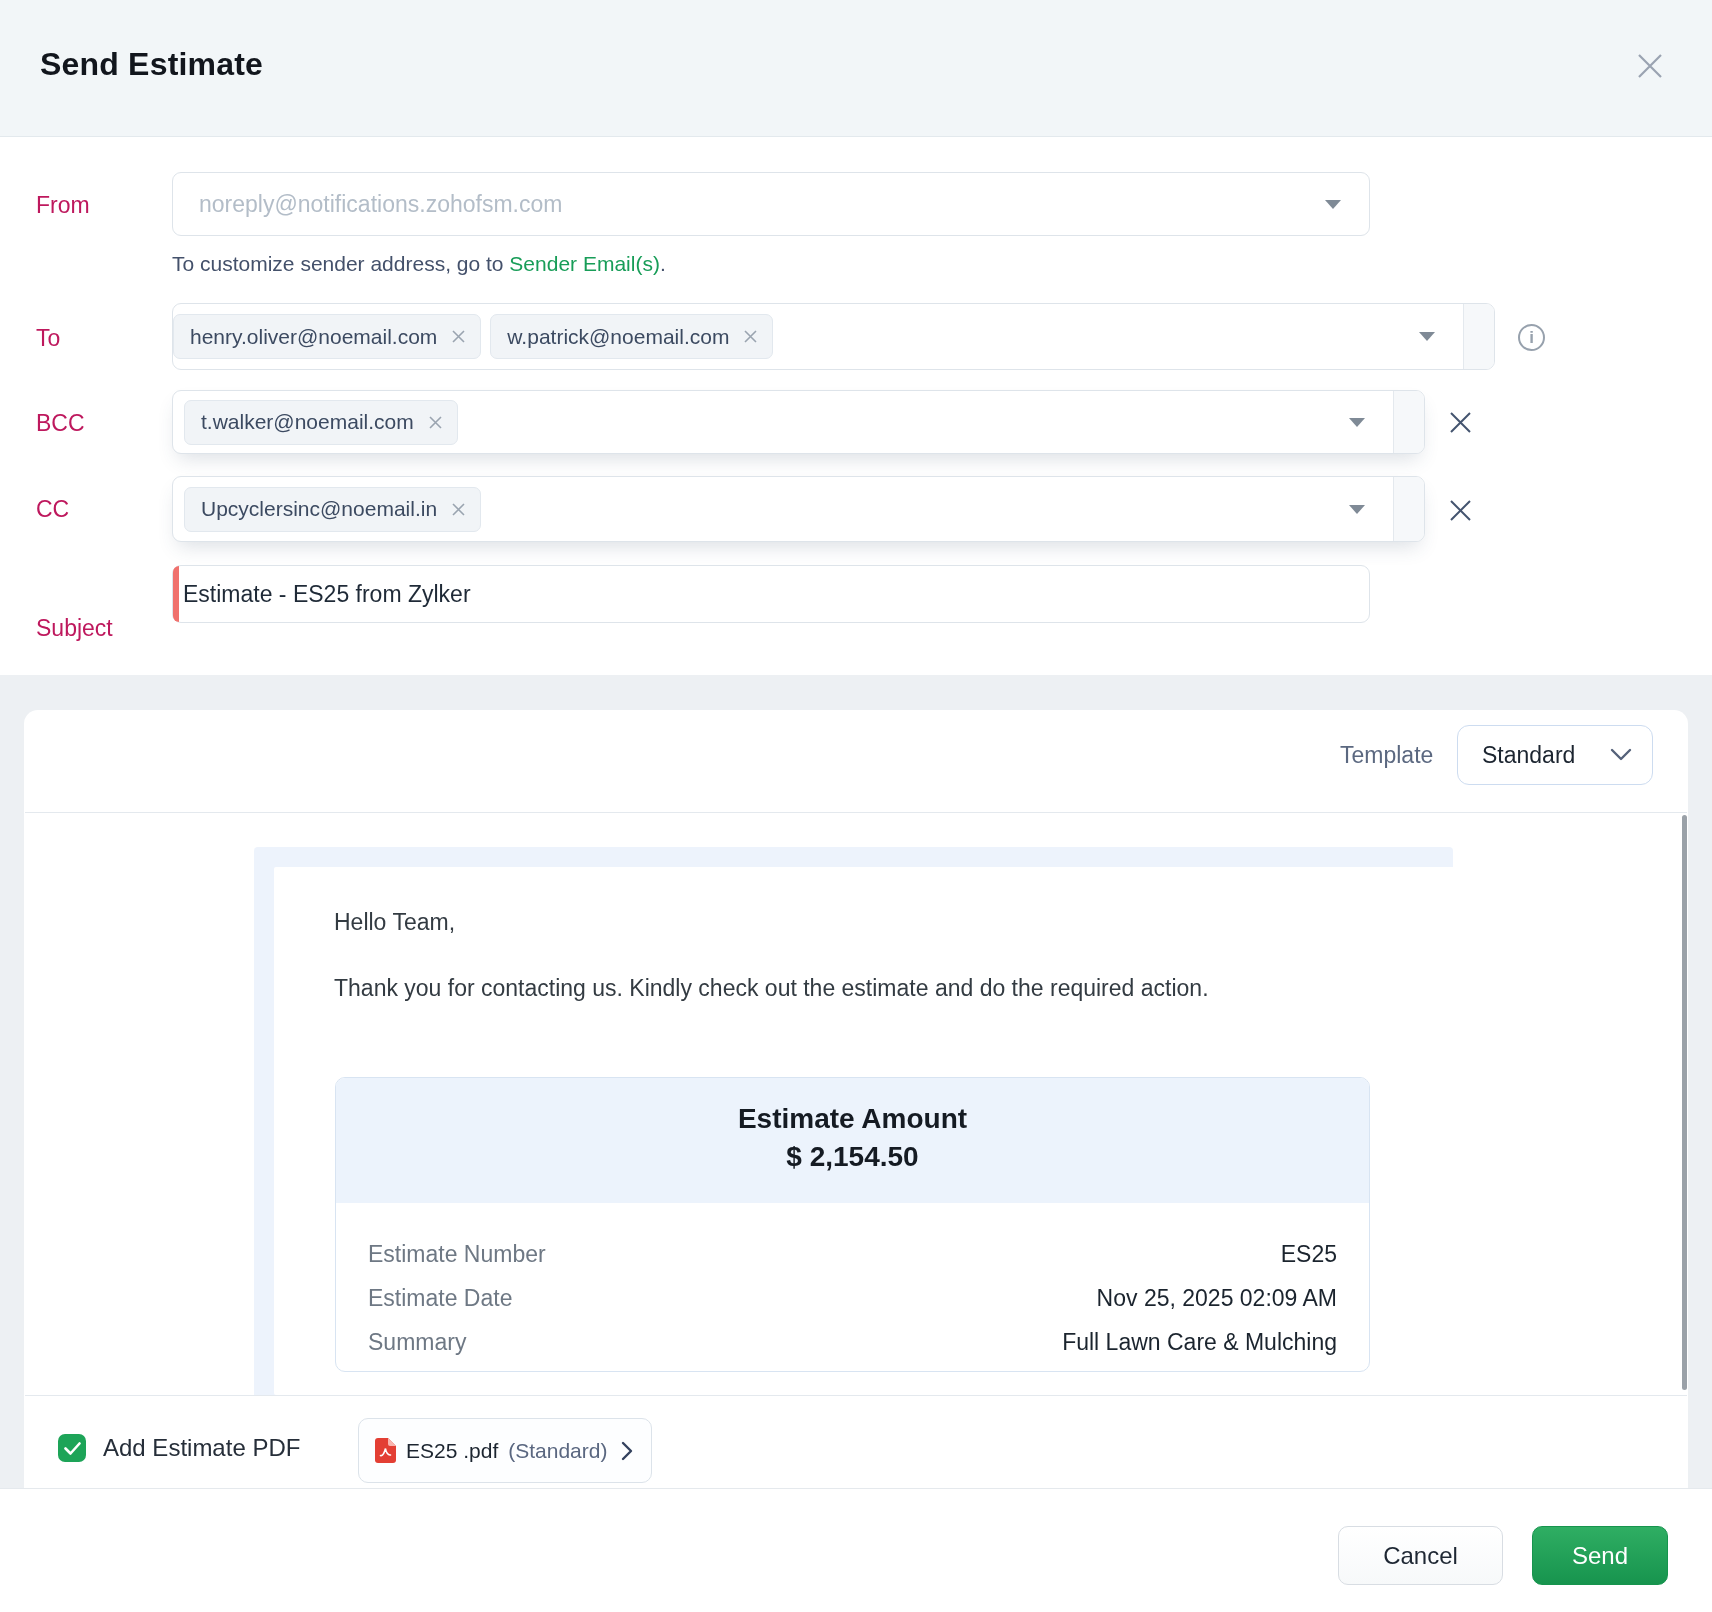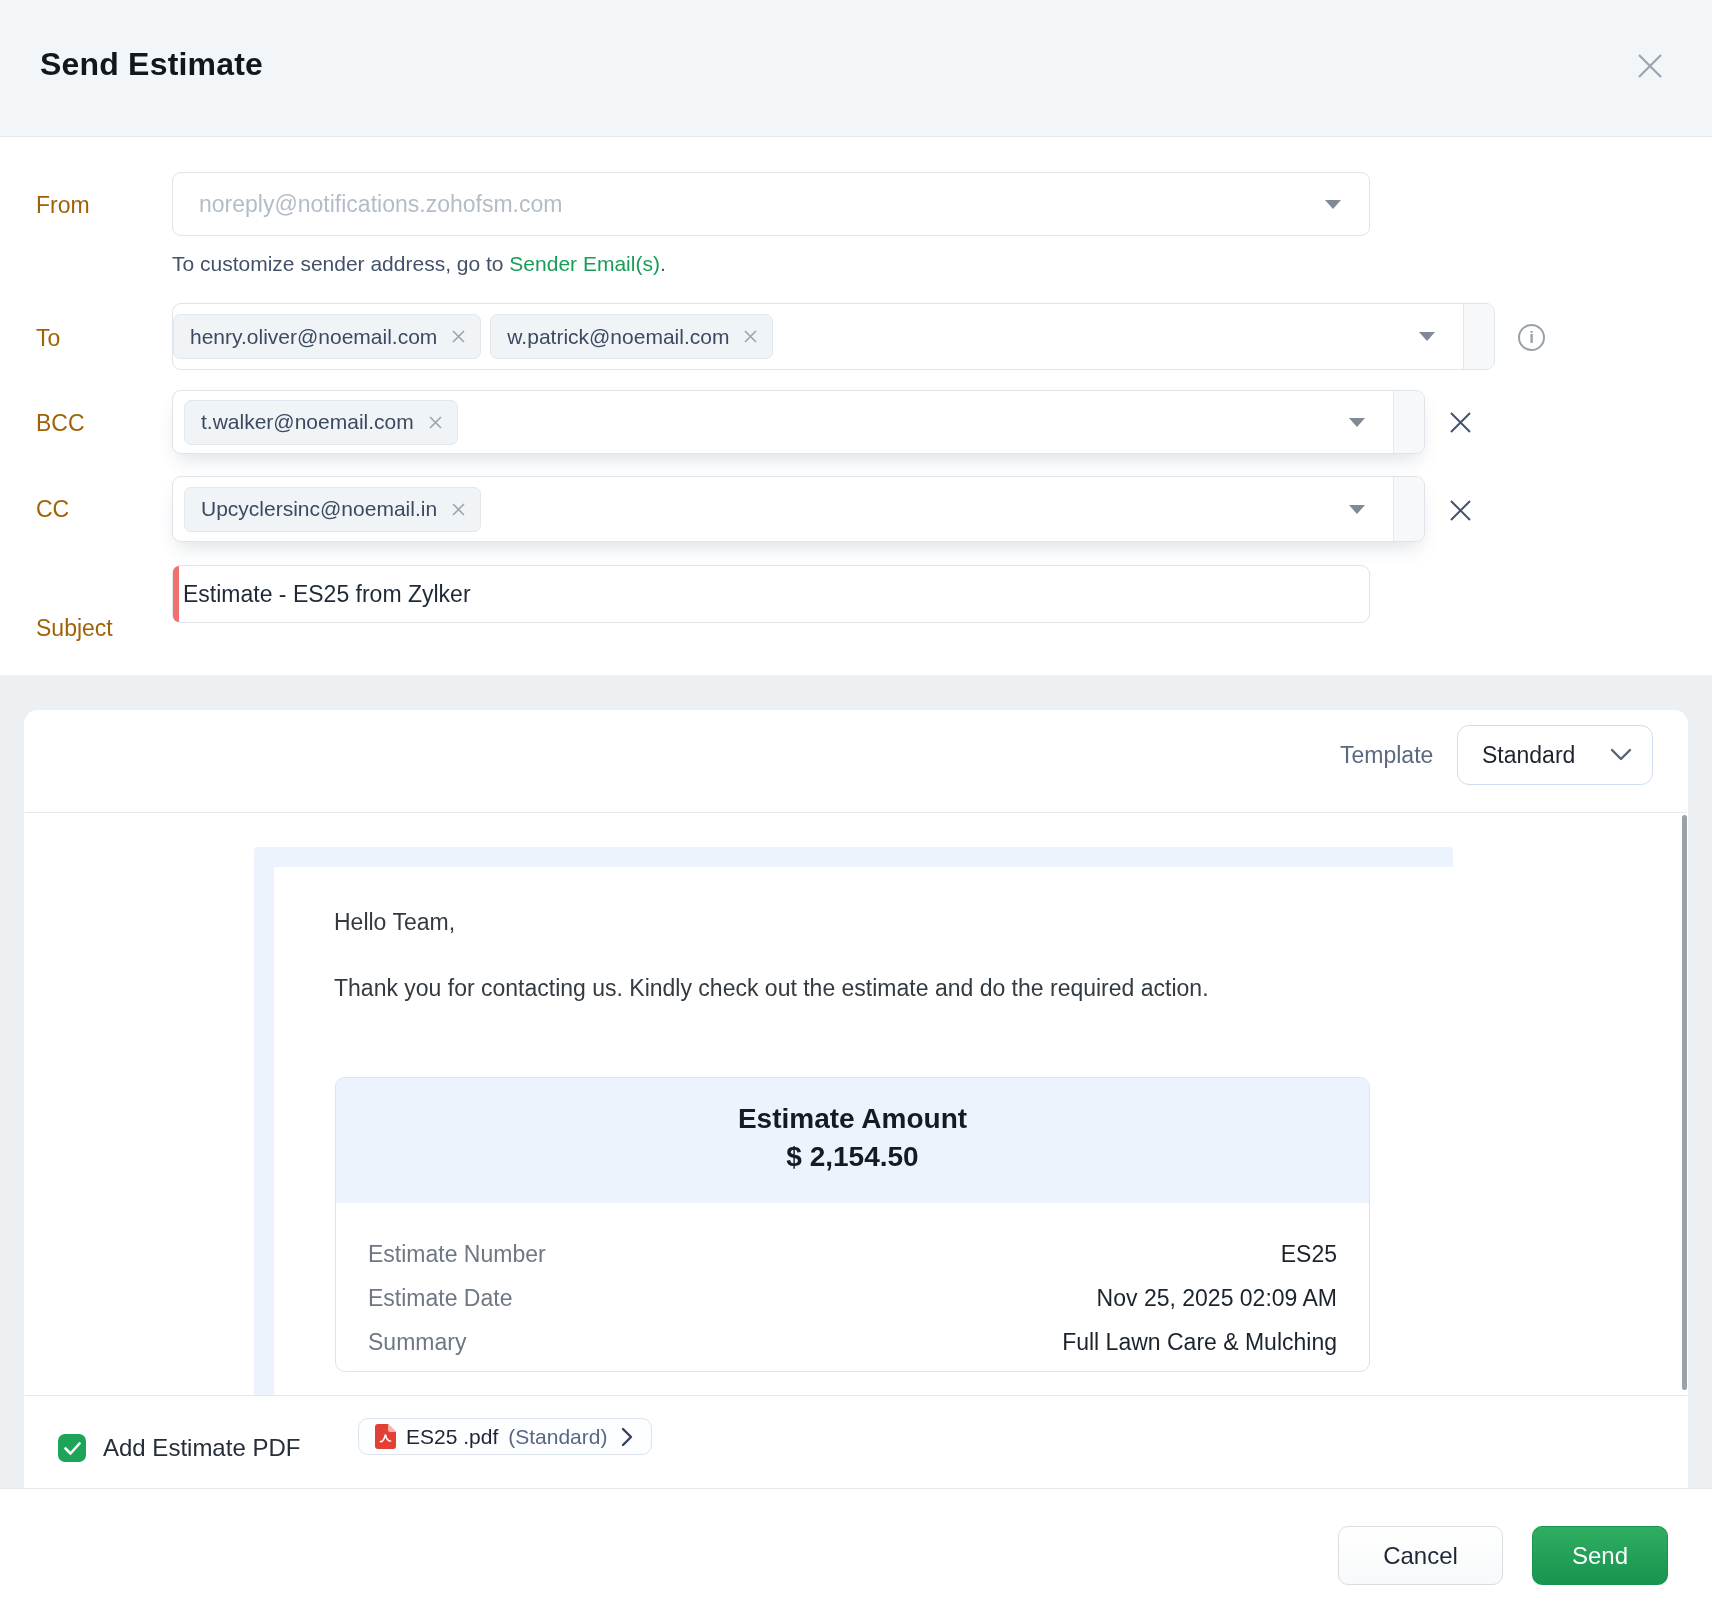--- a/index.html
+++ b/index.html
@@ -9,21 +9,21 @@
     font-family:"Liberation Sans", sans-serif; color:#1c2530; background:#ffffff;
   }
   .abs { position:absolute; }
 
   
   .hdr { left:0; top:0; width:1712px; height:137px; background:#f2f6f8; border-bottom:1px solid #e3e9ed; }
   .hdr-title { left:40px; top:46px; font-size:32px; font-weight:700; color:#12161d; letter-spacing:.2px; }
   .hdr-close { left:1632px; top:48px; width:36px; height:36px; cursor:pointer; display:flex; align-items:center; justify-content:center; }
 
   
-  .flabel { font-size:23px; color:#a16207; }
+  .flabel { font-size:23px; color:#be185d; }
   .field {
     background:#fff; border:1px solid #dee4ea; border-radius:9px;
     display:flex; align-items:center;
   }
   .placeholder-text { color:#b3bdc8; font-size:23px; }
   .caret { width:0; height:0; border-left:8px solid transparent; border-right:8px solid transparent; border-top:9px solid #7f8a96; }
   .chip {
     display:inline-flex; align-items:center; gap:14px; height:45px;
     background:#f1f4f7; border:1px solid #e2e8ee; border-radius:7px;
     padding:0 14px 0 16px; font-size:21px; color:#3c4a61; white-space:nowrap;
@@ -58,21 +58,21 @@
   .est-rows { padding:38px 32px 0 32px; }
   .est-row { display:flex; justify-content:space-between; align-items:baseline; margin-bottom:17px; }
   .est-row .lab { font-size:23px; color:#6e7884; }
   .est-row .val { font-size:23px; color:#1b242e; }
   .scroll-thumb { left:1682px; top:815px; width:5px; height:575px; background:#9aa1a8; border-radius:3px; }
 
   
   .checkbox { left:58px; top:1434px; width:28px; height:28px; background:#1da458; border-radius:7px; display:flex; align-items:center; justify-content:center; cursor:pointer; }
   .attach-label { left:103px; top:1434px; font-size:24px; color:#262e39; }
   .pdf-pill {
-    left:358px; top:1418px; height:37px; border:1px solid #dce3ea; border-radius:10px; background:#fdfeff;
+    left:358px; top:1418px; height:65px; border:1px solid #dce3ea; border-radius:10px; background:#fdfeff;
     display:flex; align-items:center; gap:10px; padding:0 18px 0 16px; cursor:pointer;
   }
   .pdf-pill .fname { font-size:21px; color:#1c2530; }
   .pdf-pill .fvariant { font-size:21px; color:#5a6780; }
 
   
   .footer { left:0; top:1488px; width:1712px; height:124px; background:#fff; border-top:1px solid #e5e9ed; }
   .btn { border-radius:10px; display:flex; align-items:center; justify-content:center; font-size:24px; cursor:pointer; }
   .btn-cancel { left:1338px; top:1526px; width:165px; height:59px; background:linear-gradient(#ffffff,#f7f9fa); border:1px solid #d8dde3; color:#1e2733; }
   .btn-send { left:1532px; top:1526px; width:136px; height:59px; background:linear-gradient(#2fae63,#17944e); color:#fff; border:1px solid #17944e; }

